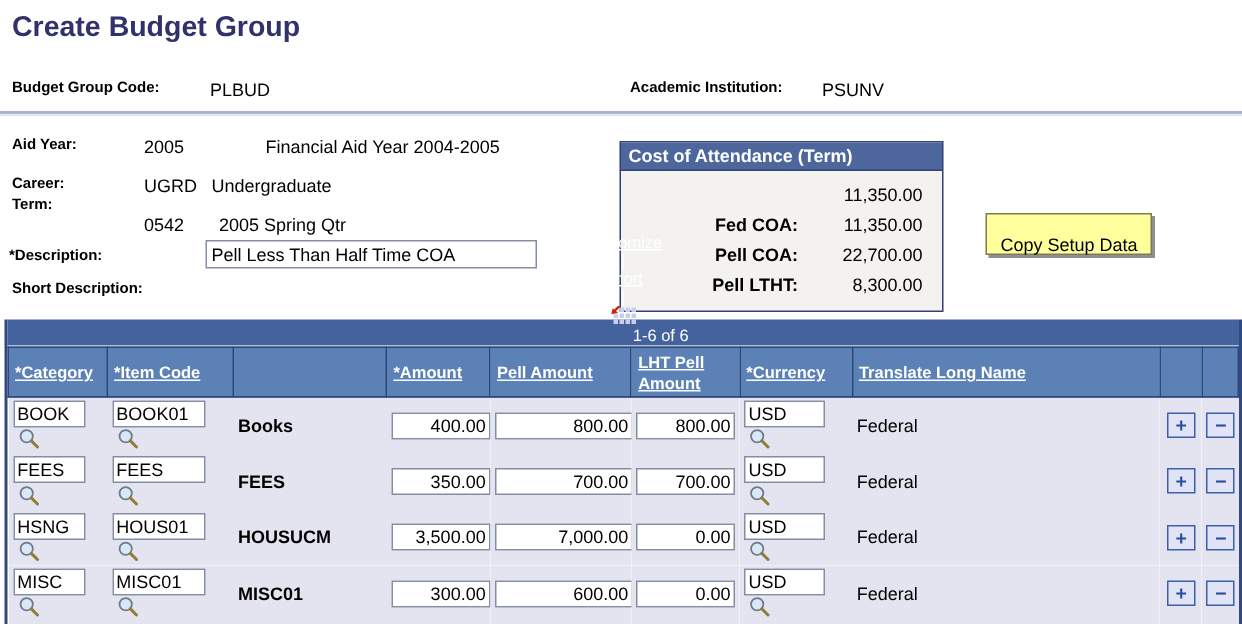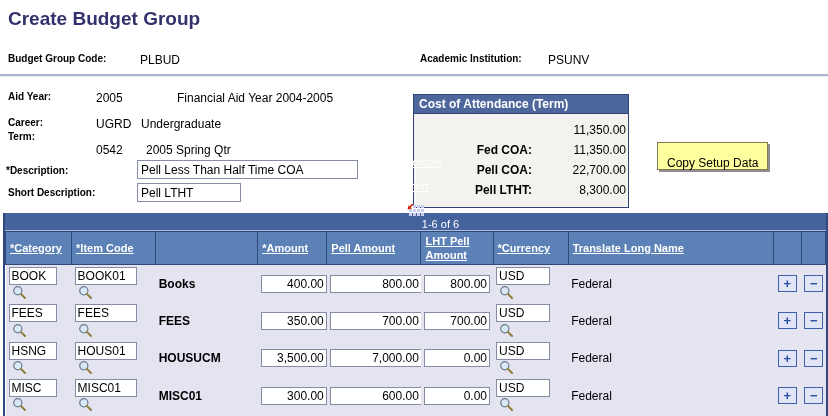--- a/index.html
+++ b/index.html
@@ -9,21 +9,21 @@
   .lbl{font-weight:bold;font-size:10px;}
   .page-title{left:8px;top:8px;font-size:19px;font-weight:bold;color:#31316B;letter-spacing:0px;}
   .hrule{position:absolute;left:0;top:74px;width:828px;height:2px;background:#A9B4CF;border-bottom:1px solid #E8ECF4;}
   .txtinput{position:absolute;height:17px;border:1px solid #848DA3;background:#fff;font-family:inherit;font-size:12px;padding:0 3px;}
   
   .coabox{position:absolute;left:413px;top:94px;width:214px;border:1px solid #31427A;background:#F3F2EE;}
   .coahead{background:#4D679D;color:#fff;font-weight:bold;font-size:12px;padding:2px 5px;border-bottom:1px solid #31427A;}
   .coabody{padding:6px 0 7px 0;}
   .coarow{display:flex;line-height:20px;}
   .coalbl{width:118px;text-align:right;font-weight:bold;}
-  .coaval{flex:1;text-align:right;padding-right:2px;}
+  .coaval{flex:1;text-align:right;padding-right:13px;}
   
   .ps-btn{position:absolute;left:657px;top:142px;height:23px;padding:13px 9px;background:#FFFF9E;
           border:1px solid #7C7C54;box-shadow:2px 2px 0 #8F8F8F;font-family:inherit;font-size:12px;color:#000;cursor:pointer;}
   
   .gridwrap{position:absolute;left:3px;top:213px;width:821px;border-left:2px solid #31497E;border-right:2px solid #31497E;border-bottom:3px solid #31497E;}
   .gridbar{background:#44639C;height:17px;display:flex;align-items:center;justify-content:flex-end;
            padding:0 4px;border-bottom:1px solid #AFBBD6;flex-direction:column;}
   .glink{color:#fff;font-size:11px;text-decoration:underline;cursor:pointer;}
   .gsep{color:#fff;font-size:11px;margin:0 4px;}
   .gicon{display:inline-block;margin:0 2px;cursor:pointer;line-height:0;}
@@ -65,21 +65,20 @@
   <span class="abs" style="left:141px;top:117px;">Undergraduate</span>
 
   <span class="abs lbl" style="left:8px;top:131px;">Term:</span>
   <span class="abs" style="left:96px;top:143px;">0542</span>
   <span class="abs" style="left:146px;top:143px;">2005 Spring Qtr</span>
 
   <span class="abs lbl" style="left:6px;top:165px;">*Description:</span>
   <input class="txtinput" style="left: 137px; top: 160px; width: 213px;" value="Pell Less Than Half Time COA">
 
   <span class="abs lbl" style="left:8px;top:187px;">Short Description:</span>
-  <input class="txtinput" style="left: 137px; top: 183px; width: 96px;" value="Pell LTHT">
 
   <div class="coabox">
     <div class="coahead">Cost of Attendance (Term)</div>
     <div class="coabody">
       <div class="coarow">
         <span class="coaval">11,350.00</span>
       </div>
       <div class="coarow">
         <span class="coalbl">Fed COA:</span>
         <span class="coaval">11,350.00</span>

